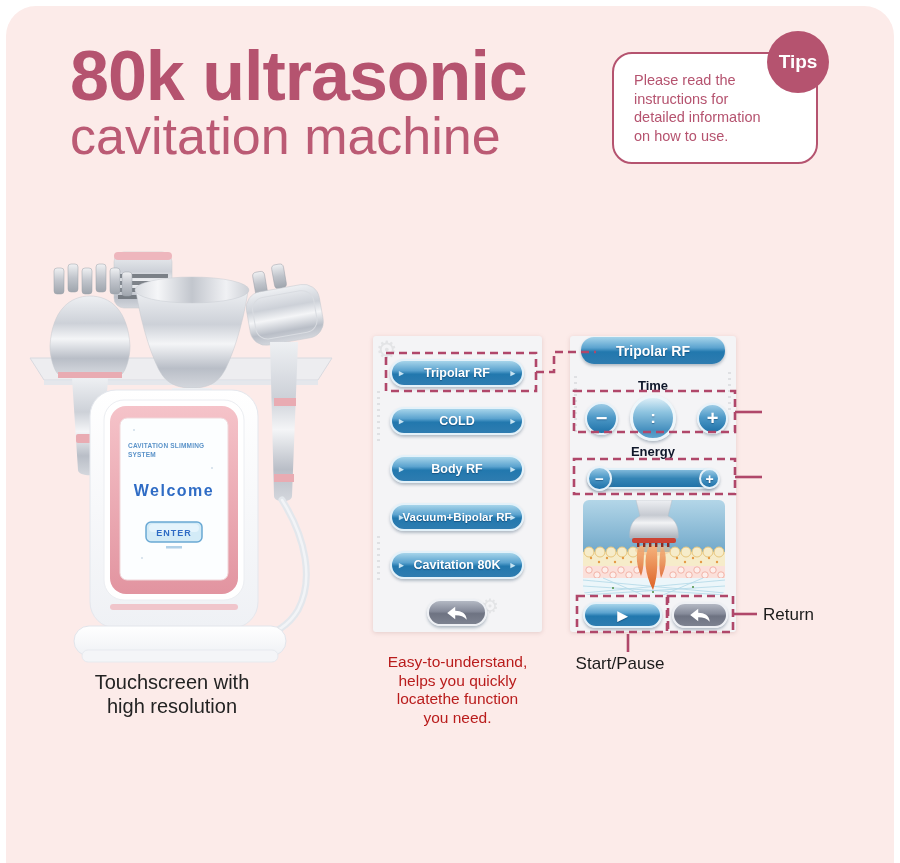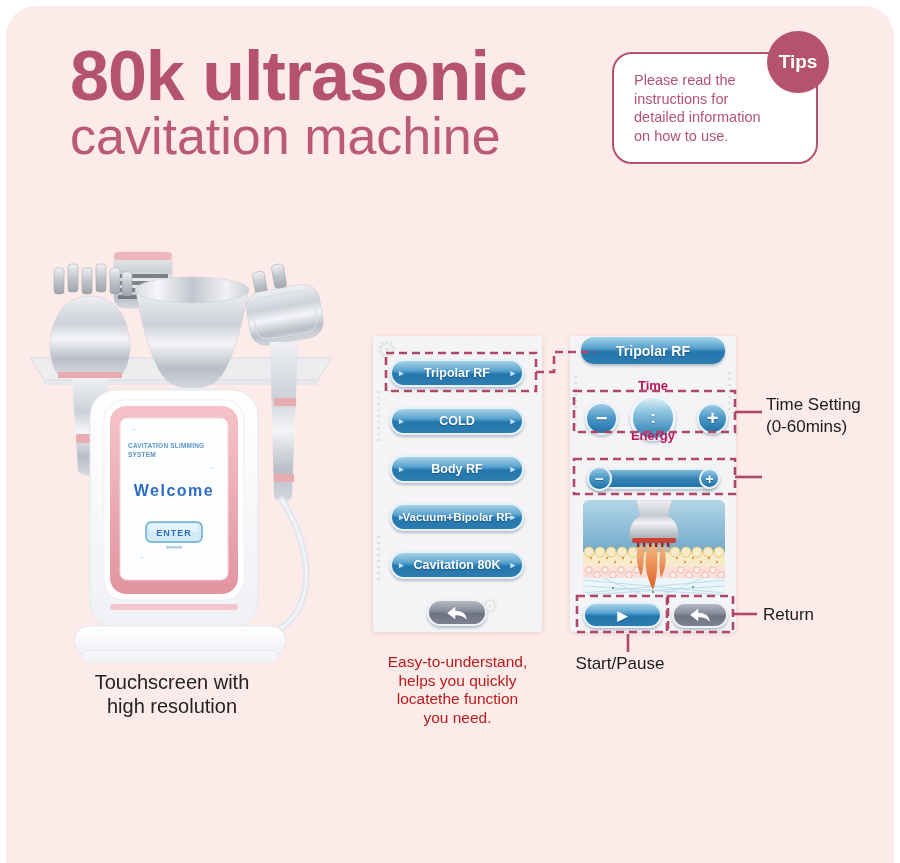--- a/index.html
+++ b/index.html
@@ -44,21 +44,21 @@
           box-shadow:0 2px 3px rgba(100,120,140,.45); cursor:default; }
   .pill-gray { background:linear-gradient(180deg,#b3b8c3 0%,#858a99 45%,#6e7382 55%,#7d8290 100%);
                border:2px solid #eef0f4; }
   .menu-btn { left:17px; width:134px; height:28px; font-size:12.5px; }
   .pill-arrow { position:absolute; top:50%; transform:translateY(-52%); font-size:9px;
                 color:rgba(215,238,250,.9); text-shadow:none; }
   .pa-l { left:7px; } .pa-r { right:7px; }
 
   .banner { left:11px; top:1px; width:144px; height:27px; font-size:14px;
             border-radius:13px; border:none; }
-  .lbl-blue { width:100%; text-align:center; color:#be185d; font-size:13px; font-weight:700; }
+  .lbl-blue { width:100%; text-align:center; color:#0f172a; font-size:13px; font-weight:700; }
   .circ { position:absolute; border-radius:50%; display:flex; align-items:center; justify-content:center;
           color:#fff; font-weight:700; border:2px solid #e7f2f9;
           background:linear-gradient(180deg,#9ccbe5 0%,#4f9ac8 45%,#1f72a9 100%);
           box-shadow:0 2px 3px rgba(100,120,140,.45); text-shadow:0 1px 1px rgba(0,40,80,.4); }
   .circ-big { background:linear-gradient(180deg,#dceef7 0%,#8ec4e0 35%,#4690bf 80%,#5fa3cd 100%);
               border:3px solid #eef6fa; font-size:17px; }
   .energy-bar { position:absolute; left:17px; top:132px; width:131px; height:21px; border-radius:11px;
                 border:2px solid #e3f1f9; background:linear-gradient(180deg,#7fb8da 0%,#3585b6 50%,#2273a8 100%);
                 box-shadow:0 2px 3px rgba(100,120,140,.4); }
   .illus { position:absolute; left:13px; top:164px; width:142px; height:95px; border-radius:6px; overflow:hidden; }
@@ -244,21 +244,21 @@
     <div class="circ" style="left:15px; top:66px; width:33px; height:33px; font-size:20px;">
       <span>−</span>
     </div>
     <div class="circ circ-big" style="left:60px; top:59px; width:46px; height:46px;">
       <span>:</span>
     </div>
     <div class="circ" style="left:127px; top:67px; width:31px; height:31px; font-size:20px;">
       <span>+</span>
     </div>
 
-    <div class="abs lbl-blue" style="top:92px;">Energy</div>
+    <div class="abs lbl-blue" style="top:108px;">Energy</div>
     <div class="energy-bar"></div>
     <div class="circ" style="left:17px; top:130px; width:25px; height:25px; font-size:15px;">
       <span>−</span>
     </div>
     <div class="circ" style="left:129px; top:132px; width:21px; height:21px; font-size:14px;">
       <span>+</span>
     </div>
 
     <div class="illus">
       <svg width="142" height="95" viewBox="0 0 142 95">
@@ -367,24 +367,20 @@
     </div>
   </div>
 
   <div class="abs caption menu-caption">
     <div>Easy-to-understand,</div>
     <div>helps you quickly</div>
     <div>locatethe function</div>
     <div>you need.</div>
   </div>
 
-  <div class="abs anno anno-time">
-    <div>Time Setting</div>
-    <div>(0-60mins)</div>
-  </div>
   <div class="abs anno anno-return">Return</div>
   <div class="abs anno anno-start">Start/Pause</div>
 
   <svg class="overlay" width="900" height="863" viewBox="0 0 900 863">
     <g fill="none" stroke="#b0476a" stroke-width="2.6">
       <rect x="386" y="353" width="150" height="38" stroke-dasharray="8 5"></rect>
       <polyline points="536,372 554,372 554,352 596,352" stroke-dasharray="8 5"></polyline>
       <rect x="574" y="391" width="161" height="41" stroke-dasharray="8 5"></rect>
       <line x1="735" y1="412" x2="762" y2="412"></line>
       <rect x="574" y="459" width="161" height="35" stroke-dasharray="8 5"></rect>

